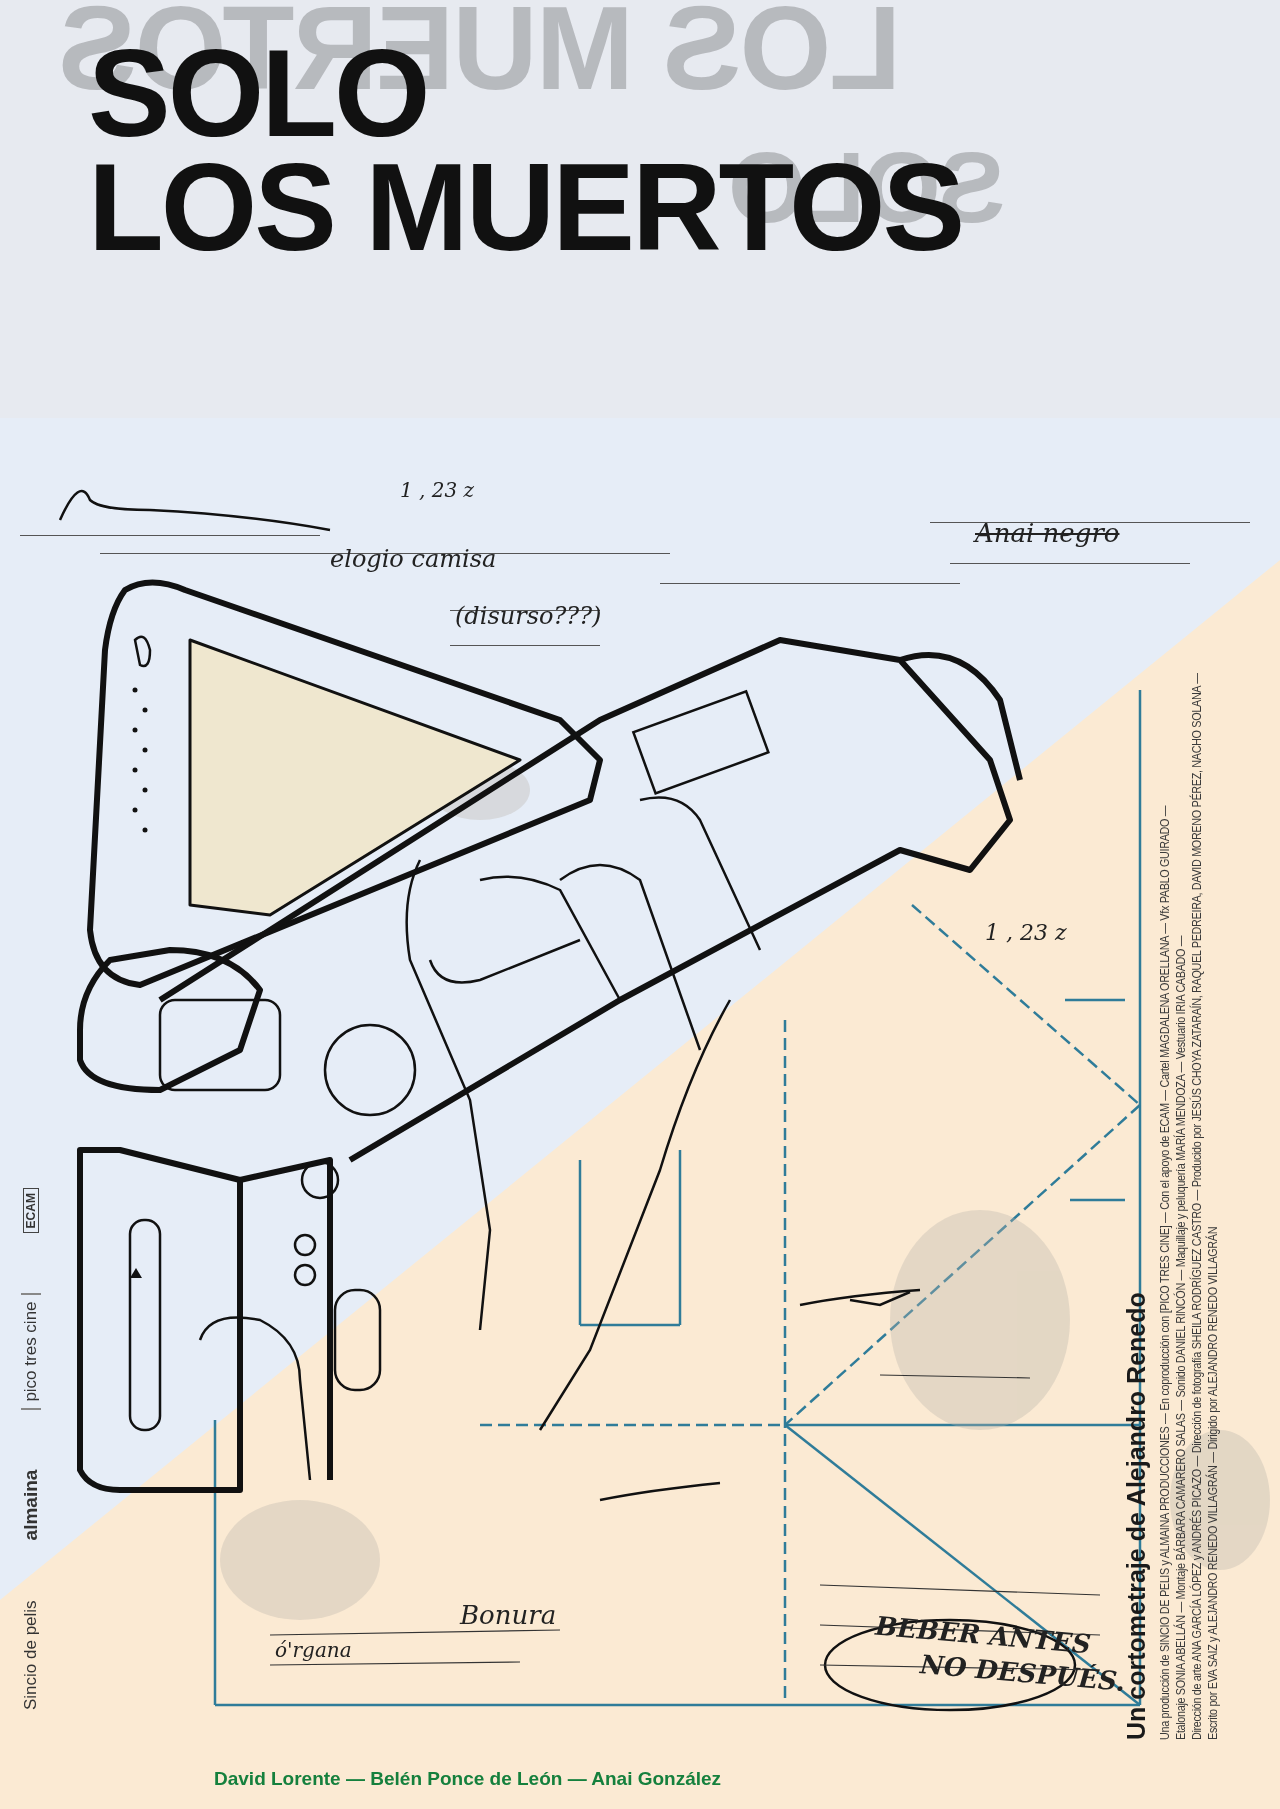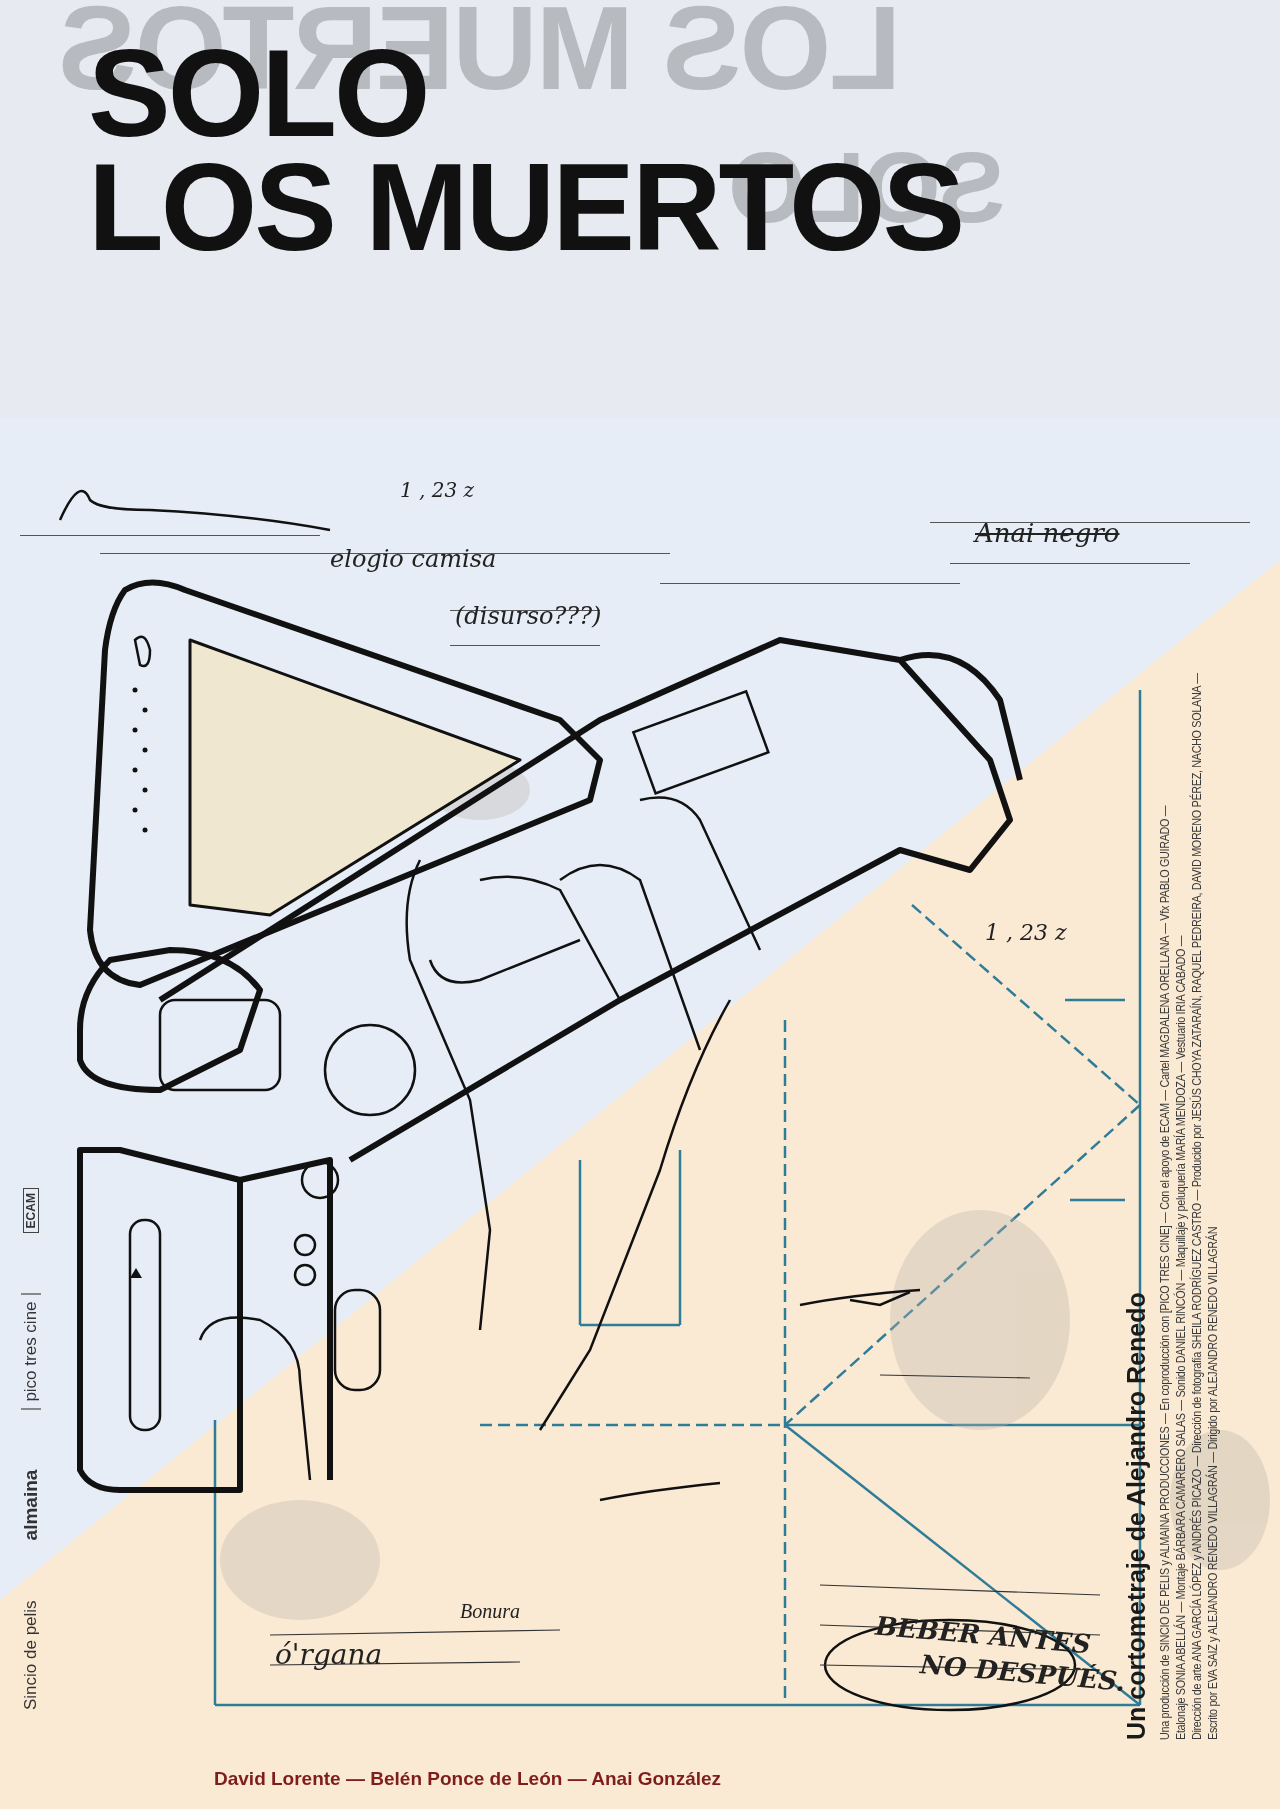--- a/index.html
+++ b/index.html
@@ -10,21 +10,21 @@
   .cream { position:absolute; left:0; top:0; width:1280px; height:1809px; background:#fbead3;
            clip-path: polygon(1280px 560px, 1280px 1809px, 0 1809px, 0 1600px); }
   .ghost { position:absolute; color:rgba(60,60,60,0.28); font-weight:bold; font-size:118px; letter-spacing:-2px; transform:scaleX(-1); white-space:nowrap; }
   .title { position:absolute; left:88px; top:36px; font-weight:bold; font-size:124px; line-height:114px; letter-spacing:-3px; color:#111; margin:0; }
   .title div { white-space:nowrap; }
   .rule { position:absolute; height:1px; background:#555; }
   .note { position:absolute; font-family:"DejaVu Serif", serif; font-style:italic; color:#222; font-size:26px; white-space:nowrap; }
   .credits-wrap { position:absolute; left:1122px; top:1740px; width:1110px; transform-origin:0 0; transform:rotate(-90deg); }
   .credits-title { font-weight:bold; font-size:25px; color:#1a1a1a; white-space:nowrap; margin-bottom:6px; }
   .credits-line { font-family:"Liberation Sans", sans-serif; font-size:13.2px; letter-spacing:-0.4px; color:#3a3a3a; white-space:nowrap; line-height:16px; transform:scaleX(0.82); transform-origin:0 0; }
-  .cast { position:absolute; left:214px; top:1768px; font-weight:bold; font-size:19px; color:#7f1d1d; white-space:nowrap; }
+  .cast { position:absolute; left:214px; top:1768px; font-weight:bold; font-size:19px; color:#15803d; white-space:nowrap; }
   .logos { position:absolute; left:20px; top:1710px; width:600px; transform-origin:0 0; transform:rotate(-90deg); display:flex; align-items:center; gap:60px; }
   .logo { font-size:17px; color:#333; white-space:nowrap; }
   .logo-almaina { font-weight:bold; font-size:19px; }
   .logo-pico { border-left:2px solid #888; border-right:2px solid #888; padding:0 6px; }
   .logo-ecam { border:1.5px solid #444; padding:0 4px; font-size:12px; font-weight:bold; }
   svg { position:absolute; left:0; top:0; }
 </style>
 </head>
 <body>
 
@@ -131,22 +131,22 @@
     <g stroke="#333" stroke-width="1.2">
       <line x1="820" y1="1585" x2="1100" y2="1595"></line>
       <line x1="820" y1="1625" x2="1100" y2="1635"></line>
       <line x1="820" y1="1665" x2="1100" y2="1670"></line>
       <line x1="270" y1="1635" x2="560" y2="1630"></line>
       <line x1="270" y1="1665" x2="520" y2="1662"></line>
       <line x1="880" y1="1375" x2="1030" y2="1378"></line>
     </g>
   </svg>
 
-  <div class="note" style="left:460px; top:1600px; font-size:20px;font-family:Liberation Serif, serif;">Bonura</div>
-  <div class="note" style="left:275px; top:1638px; font-size:28px;">ó'rgana</div>
+  <div class="note" style="left:460px; top:1600px; font-size:26px;">Bonura</div>
+  <div class="note" style="left:275px; top:1638px; font-size:20px;">ó'rgana</div>
   <div class="note" style="left:875px; top:1620px; font-size:26px; font-weight:bold; transform:rotate(5deg);">BEBER ANTES</div>
   <div class="note" style="left:920px; top:1658px; font-size:26px; font-weight:bold; transform:rotate(5deg);">NO DESPUÉS.</div>
 
   <div class="credits-wrap">
     <div class="credits-title">Un cortometraje de Alejandro Renedo</div>
     <div class="credits-line">Una producción de SINCIO DE PELIS y ALMAINA PRODUCCIONES — En coproducción con [PICO TRES CINE] — Con el apoyo de ECAM — Cartel MAGDALENA ORELLANA — Vfx PABLO GUIRADO —</div>
     <div class="credits-line">Etalonaje SONIA ABELLÁN — Montaje BÁRBARA CAMARERO SALAS — Sonido DANIEL RINCÓN — Maquillaje y peluquería MARÍA MENDOZA — Vestuario IRIA CABADO —</div>
     <div class="credits-line">Dirección de arte ANA GARCÍA LÓPEZ y ANDRÉS PICAZO — Dirección de fotografía SHEILA RODRÍGUEZ CASTRO — Producido por JESÚS CHOYA ZATARAÍN, RAQUEL PEDREIRA, DAVID MORENO PÉREZ, NACHO SOLANA —</div>
     <div class="credits-line">Escrito por EVA SAIZ y ALEJANDRO RENEDO VILLAGRÁN — Dirigido por ALEJANDRO RENEDO VILLAGRÁN</div>
   </div>

